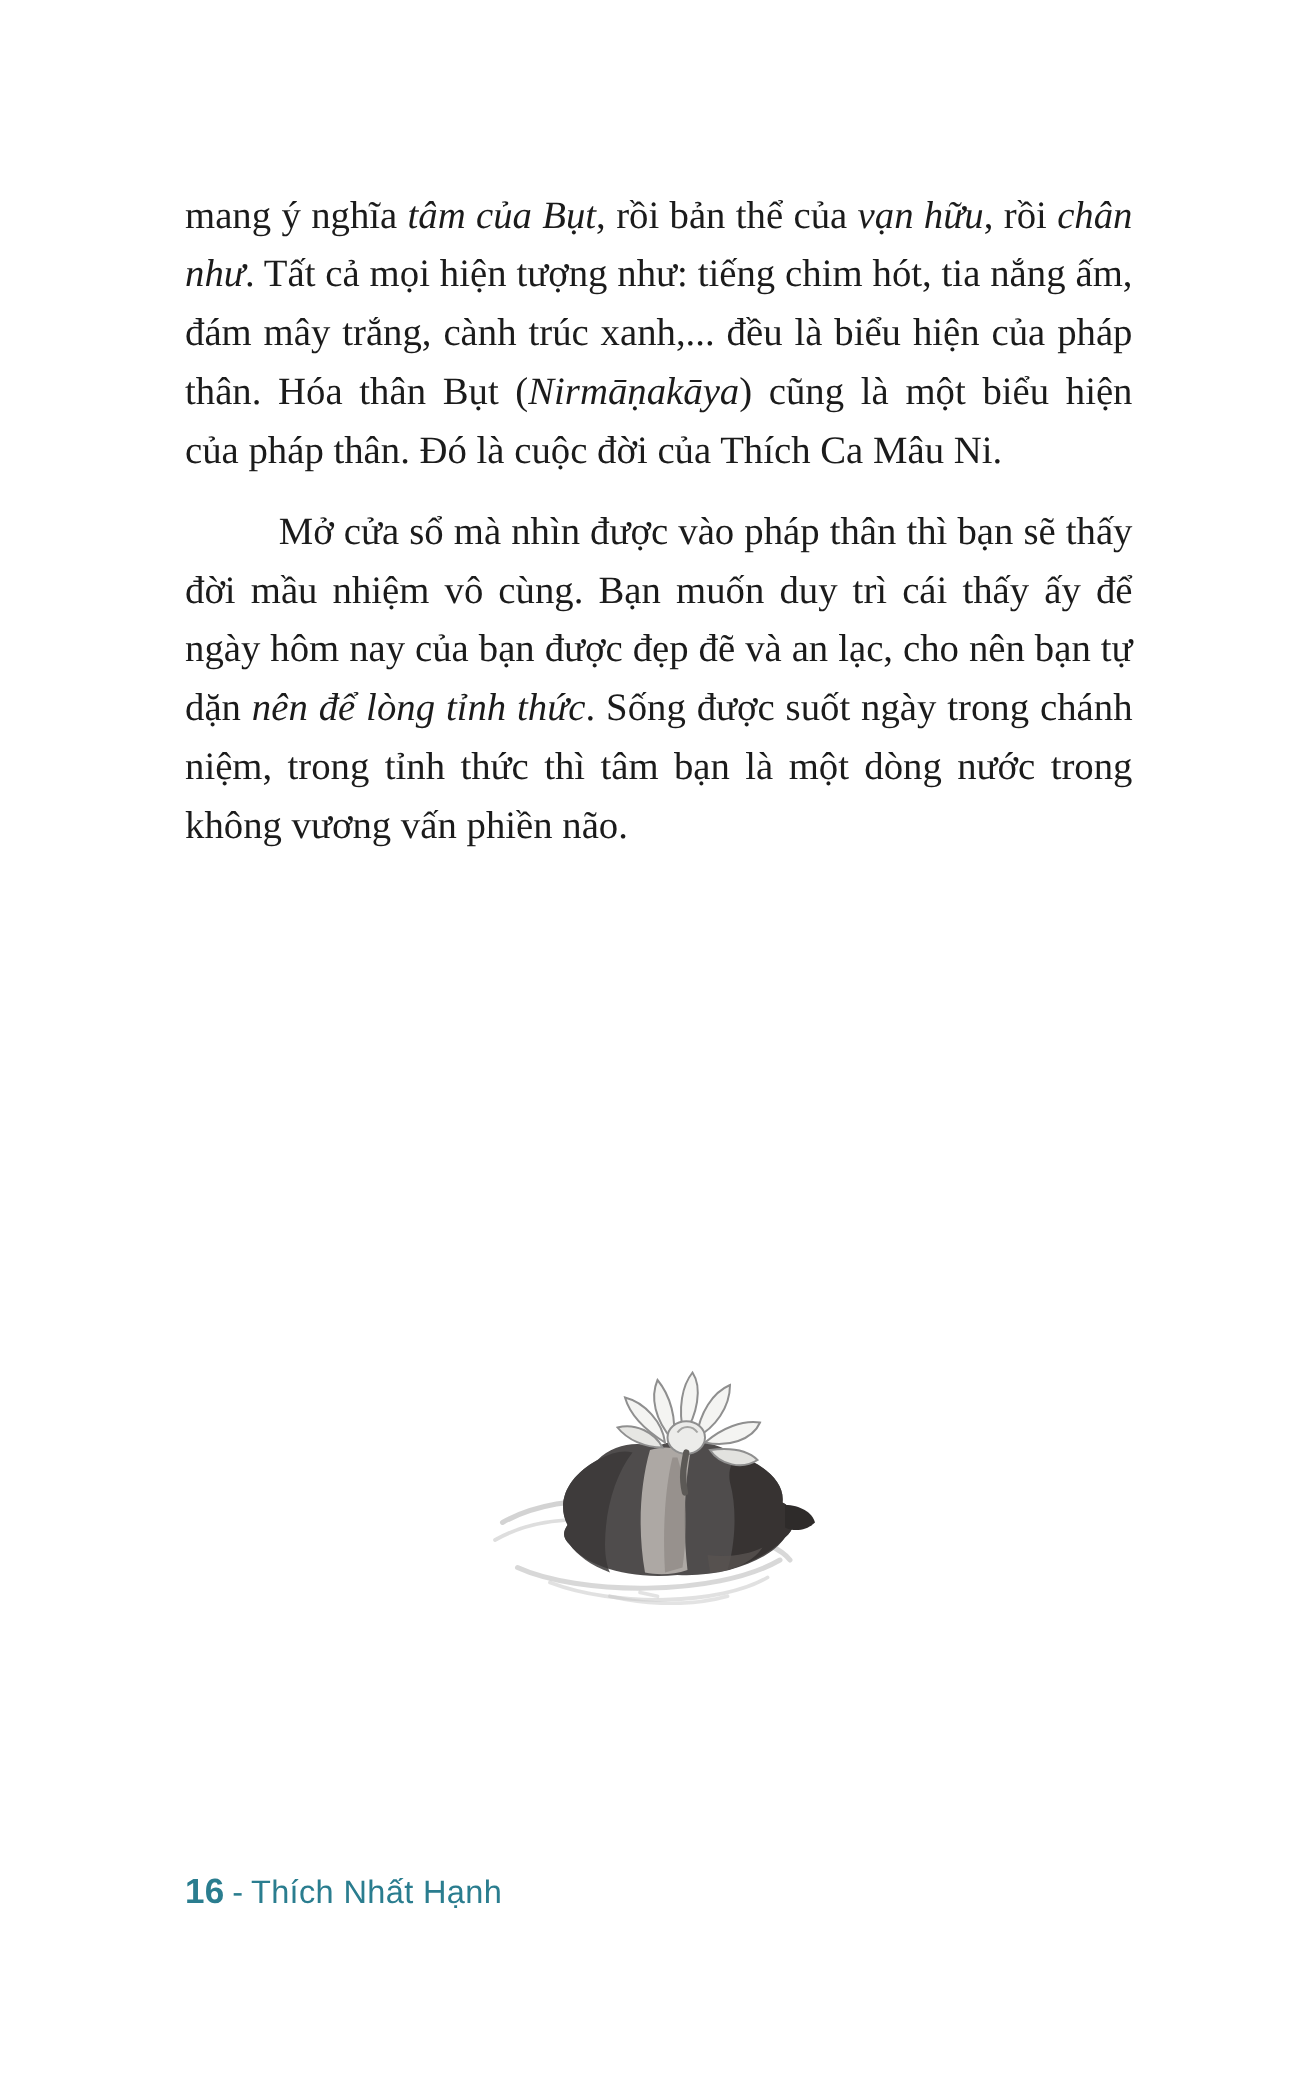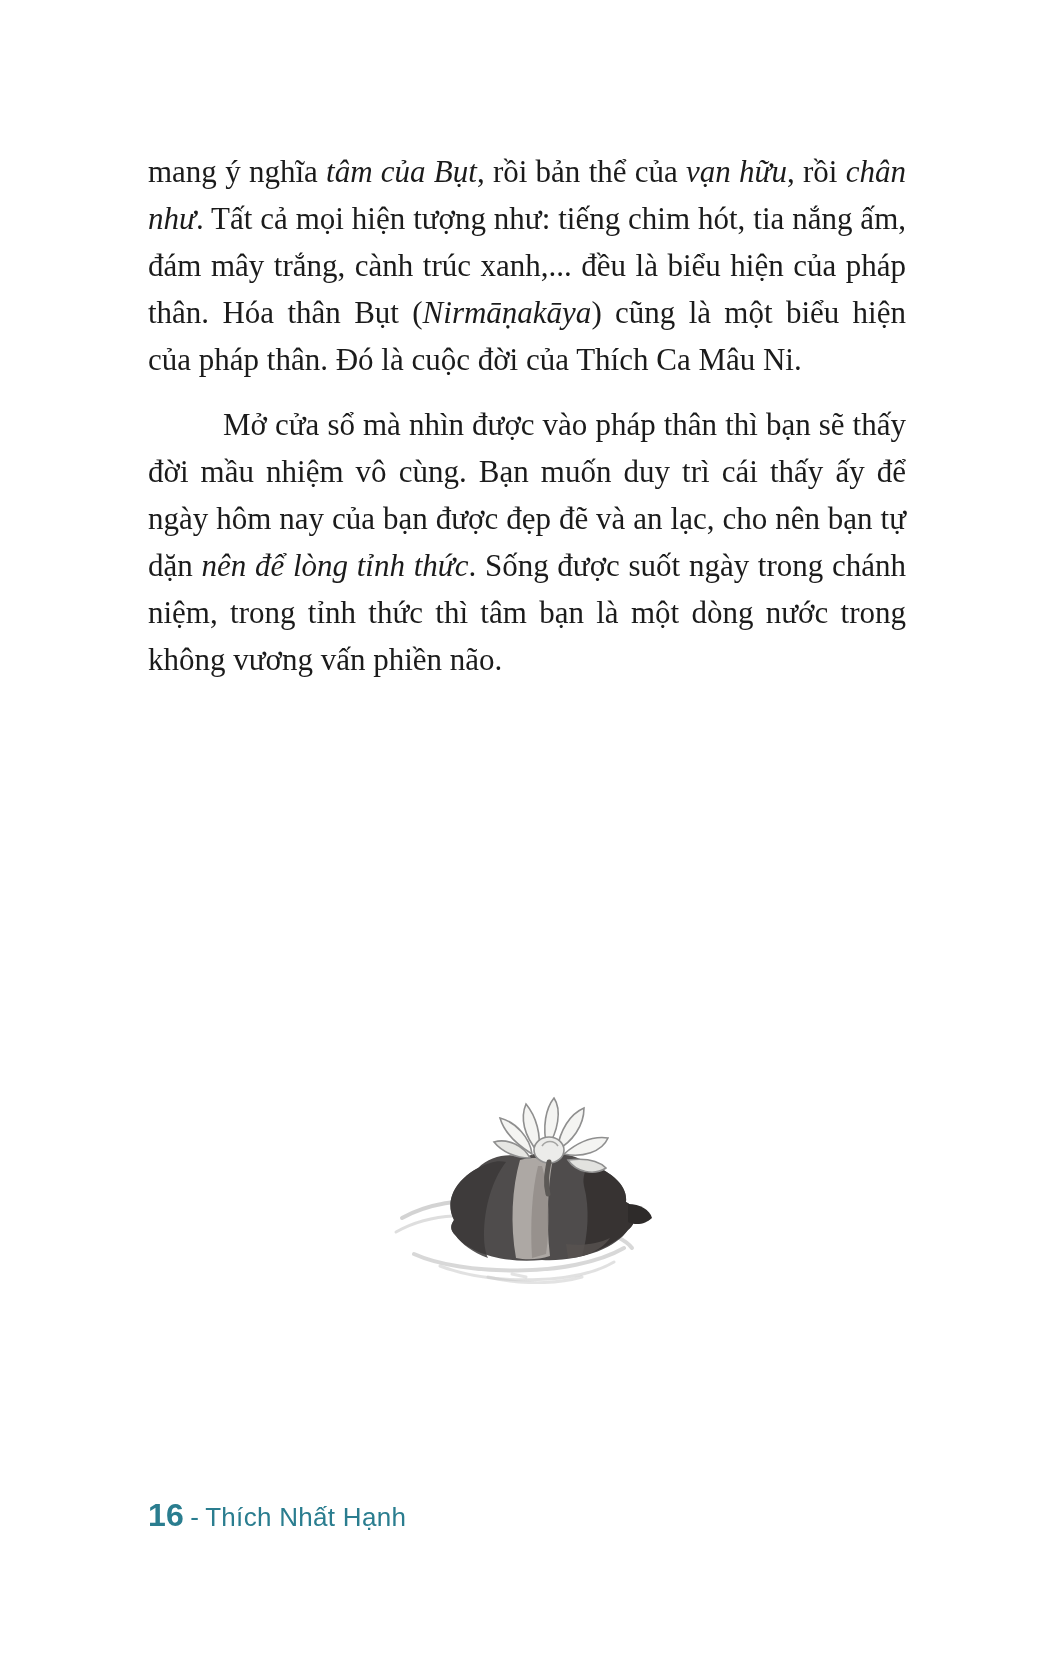--- a/index.html
+++ b/index.html
@@ -45,21 +45,21 @@
     position: absolute;
     left: 148px;
     top: 1497px;
     font-family: "Liberation Sans", "DejaVu Sans", sans-serif;
     font-size: 26px;
     color: #2a7d8f;
     letter-spacing: 0.3px;
   }
   .footer .page-num {
     font-weight: 700;
-    font-size: 32px;
+    font-size: 28px;
   }
   .footer .sep {
     padding: 0 6px;
   }
 </style>
 </head>
 <body>
 
 <div class="page">
 

